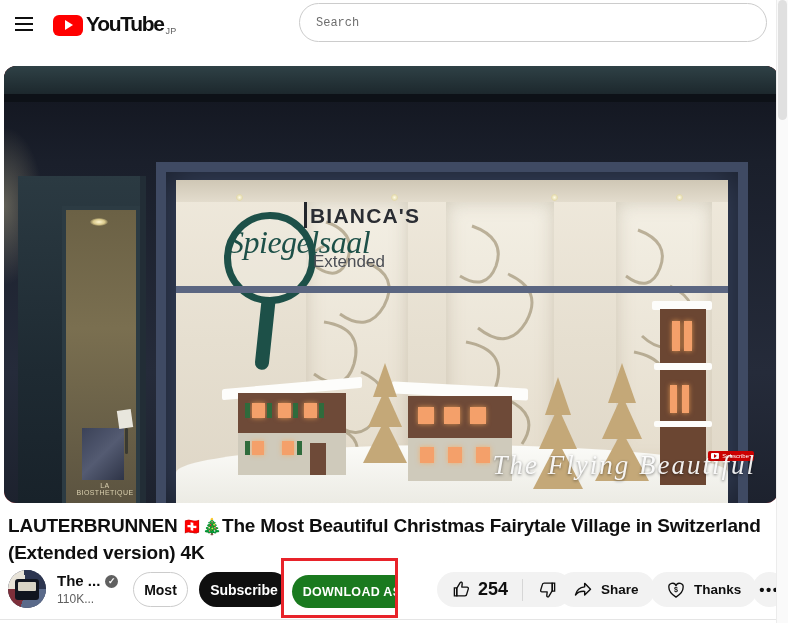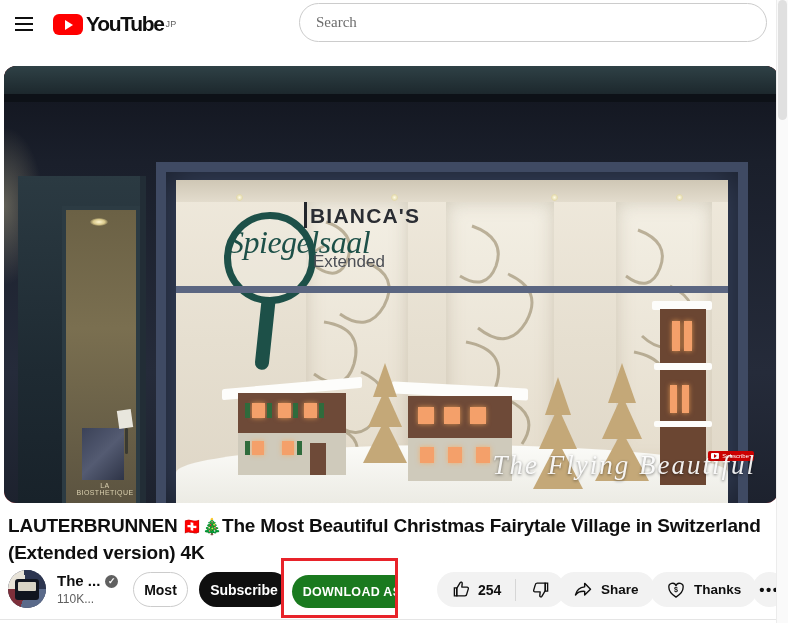--- a/index.html
+++ b/index.html
@@ -17,21 +17,21 @@
     background: #fff; display: flex; align-items: center;
   }
   .hamburger {
     width: 40px; height: 40px; margin-left: 4px;
     display: flex; flex-direction: column; justify-content: center;
     align-items: center; gap: 4px; cursor: pointer; border-radius: 50%;
   }
   .hamburger span { display: block; width: 18px; height: 2px; background: #0f0f0f; }
 
   .logo-wrap {
-    display: flex; align-items: center; margin-left: 9px; cursor: pointer;
+    display: flex; align-items: flex-end; margin-left: 9px; cursor: pointer;
   }
   .yt-play {
     width: 30px; height: 21px; background: #ff0000; border-radius: 6px;
     display: flex; align-items: center; justify-content: center; margin-top: 2px;
   }
   .yt-play .tri {
     width: 0; height: 0; border-left: 8px solid #fff;
     border-top: 5px solid transparent; border-bottom: 5px solid transparent;
     margin-left: 2px;
   }
@@ -49,22 +49,22 @@
     position: absolute; left: 299px; top: 3px;
     width: 468px; height: 39px;
   }
   .search-box {
     width: 100%; height: 100%;
     border: 1px solid #ccc; border-radius: 20px; background: #fff;
     display: flex; align-items: center; padding-left: 16px;
   }
   .search-input {
     border: none; outline: none; background: transparent;
-    font-family: Liberation Serif, serif;
-    font-size: 15px; color: #404040; width: 94%;
+    font-family: Liberation Mono, monospace;
+    font-size: 12px; color: #404040; width: 94%;
   }
   .search-input::placeholder { color: #6d6d6d; }
 
   
   .scrollbar {
     position: absolute; right: 0; top: 0; width: 12px; height: 623px;
     background: #fafafa; border-left: 1px solid #ececec;
   }
   .scroll-thumb {
     position: absolute; top: 0; left: 1px; width: 9px; height: 120px;
@@ -319,21 +319,21 @@
   }
 
   .grp {
     position: absolute; top: 6px; height: 35px; background: #f2f2f2;
     border-radius: 18px; display: flex; align-items: center; cursor: pointer;
   }
   .like-grp { left: 437px; }
   .like-part {
     display: flex; align-items: center; gap: 7px; padding: 0 14px 0 15px; height: 100%;
   }
-  .like-count { font-size: 14px; font-weight: bold; color: #0f0f0f; }
+  .like-count { font-size: 18px; font-weight: bold; color: #0f0f0f; }
   .divider-v { width: 1px; height: 22px; background: #d6d6d6; }
   .dislike-part { padding: 0 15px; display: flex; align-items: center; height: 100%; }
   .share-grp { left: 557px; padding: 0 16px; gap: 8px; }
   .thanks-grp { left: 650px; padding: 0 16px; gap: 8px; }
   .grp-label { font-size: 13.5px; font-weight: bold; color: #0f0f0f; }
   .more-btn {
     position: absolute; left: 752px; top: 6px; width: 35px; height: 35px;
     background: #f2f2f2; border-radius: 50%; display: flex;
     align-items: center; justify-content: center; cursor: pointer;
     letter-spacing: 1.5px; font-size: 15px; color: #0f0f0f; font-weight: bold;

